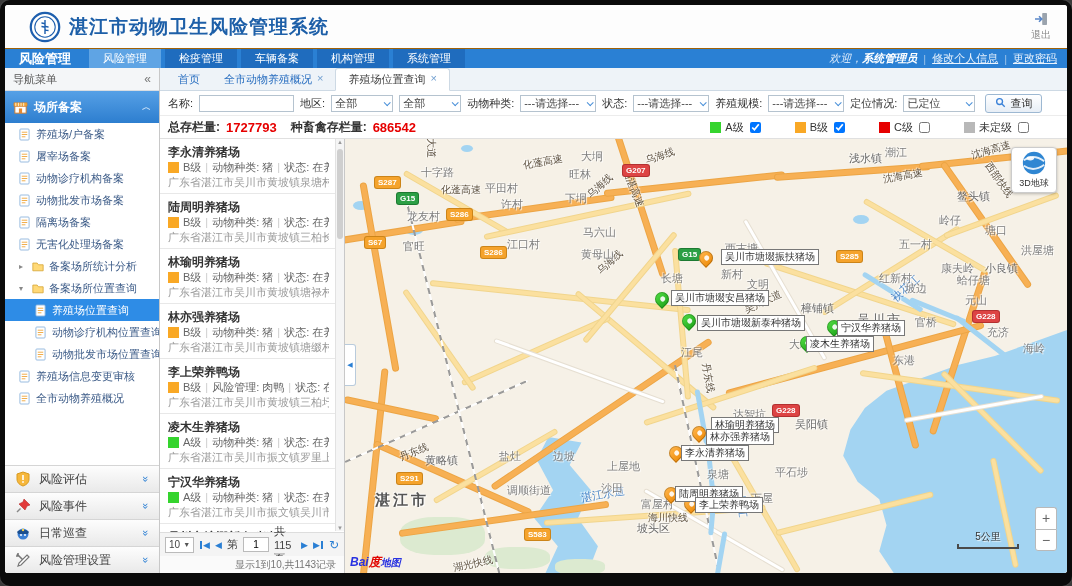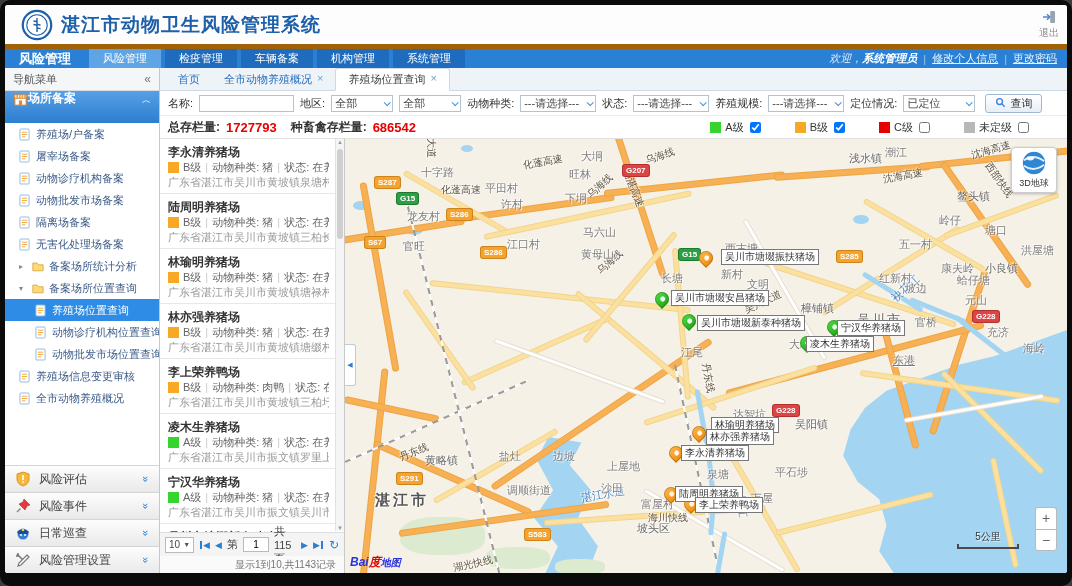--- a/index.html
+++ b/index.html
@@ -1,40 +1,40 @@
 <!DOCTYPE html>
 <html><head>
 <meta charset="utf-8">
 <style>
 *{box-sizing:border-box;margin:0;padding:0}
 html,body{background:#3a3a3a;font-family:"Liberation Sans","DejaVu Sans",sans-serif}
 .frame{position:relative;width:1072px;height:586px;background:#0b0b0b;border-radius:10px;overflow:hidden;box-shadow:0 0 0 1px #444}
 .app{position:absolute;left:5px;top:5px;width:1062px;height:568px;background:#fff;border-radius:3px;overflow:hidden;display:flex;flex-direction:column}
 
-.hdr{height:44px;background:#fdfdfd;display:flex;align-items:center;padding:0 2px;border-bottom:5px solid #a16207;flex:0 0 auto}
+.hdr{height:44px;background:#fdfdfd;display:flex;align-items:center;padding:0 10px;border-bottom:1px solid #a16207;flex:0 0 auto}
 .logo{width:32px;height:32px;margin:0 8px 0 14px;flex:0 0 auto}
 .title{font-size:19px;color:#1d5fa8;letter-spacing:1px;font-weight:bold}
 .logout{margin-left:auto;display:flex;flex-direction:column;align-items:center;cursor:pointer;padding-right:6px}
 .logout span{font-size:10px;color:#888;margin-top:1px}
 
 .navbar{height:19px;background:#2a80d4;display:flex;align-items:center;flex:0 0 auto}
 .nav-sec{color:#fff;font-size:13px;font-weight:bold;padding:0 18px 0 14px}
 .nav-tabs{display:flex;gap:4px;height:100%}
 .nav-tab{color:#fff;font-size:11px;line-height:19px;padding:0 14px;background:#1f6cbe;cursor:pointer}
 .nav-tab.active{background:#5fa4e4}
 .userbar{margin-left:auto;color:#dbe9fa;font-size:11px;padding-right:10px;display:flex;align-items:center;gap:6px}
 .userbar b{font-style:italic;color:#fff}
 .userbar a{color:#eaf3fd;text-decoration:underline;cursor:pointer}
 .userbar .sep{color:#9cc4ea}
 
 .body{flex:1;display:flex;min-height:0}
 .sidebar{width:155px;flex:0 0 auto;border-right:1px solid #c8c8c8;display:flex;flex-direction:column;background:#fff}
 .side-hd{height:23px;background:#f4f6f8;border-bottom:1px solid #d9dde2;display:flex;align-items:center;padding:0 8px;font-size:11px;color:#555}
 .side-hd .collapse{margin-left:auto;color:#777;font-size:12px;cursor:pointer}
-.side-sec{height:26px;background:linear-gradient(#56a0e6,#2d7ecf);color:#fff;font-size:12px;font-weight:bold;display:flex;align-items:flex-end;padding:16px 8px;cursor:pointer}
+.side-sec{height:26px;background:linear-gradient(#56a0e6,#2d7ecf);color:#fff;font-size:12px;font-weight:bold;display:flex;align-items:center;gap:6px;padding:16px 8px;cursor:pointer}
 .side-sec .sec-ar{margin-left:auto;font-size:9px;color:#cfe4f8}
 #side-items{overflow:hidden}
 .sitem{height:22px;display:flex;align-items:center;gap:5px;padding:0 4px 0 14px;font-size:11px;color:#3d5c88;cursor:pointer;white-space:nowrap}
 .sitem.indent{padding-left:30px}
 .sitem.active{background:#2e8ce6;color:#fff}
 .sitem .arrow{font-size:8px;color:#888;width:8px;flex:0 0 auto}
 .sitem .sicon{display:inline-flex;width:12px;flex:0 0 auto}
 .spacer{flex:1}
 .acc{height:27px;background:linear-gradient(#fdfdfd,#e9e9e9);border-top:1px solid #d5d5d5;display:flex;align-items:center;gap:8px;padding:0 10px;font-size:12px;color:#444;cursor:pointer}
 .acc .chev{margin-left:auto;color:#2a7fd4;font-size:11px;display:inline-block;transform:rotate(90deg)}
@@ -480,21 +480,21 @@
                     <span>状态: 在养</span>
                   </div>
                   <div class="faddr">广东省湛江市吴川市黄坡镇塘缀村</div>
                 </div>
                 <div class="fitem">
                   <div class="fname">李上荣养鸭场</div>
                   <div class="fmeta">
                     <span class="gsq" style="background: rgb(249, 168, 37);"></span>
                     <span>B级</span>
                     <span class="msep">|</span>
-                    <span>动物种类: 肉鸭</span>
+                    <span>风险管理: 肉鸭</span>
                     <span class="msep">|</span>
                     <span>状态: 在养</span>
                   </div>
                   <div class="faddr">广东省湛江市吴川市黄坡镇三柏圩村</div>
                 </div>
                 <div class="fitem">
                   <div class="fname">凌木生养猪场</div>
                   <div class="fmeta">
                     <span class="gsq" style="background: rgb(53, 212, 46);"></span>
                     <span>A级</span>
@@ -660,21 +660,21 @@
               <div class="mlabel town" style="left: 336px; top: 206px;">江尾</div>
               <div class="mlabel town" style="left: 444px; top: 198px;">大坡塘</div>
               <div class="mlabel town" style="left: 362px; top: 328px;">泉塘</div>
               <div class="mlabel town" style="left: 406px; top: 352px;">万屋</div>
               <div class="mlabel town" style="left: 430px; top: 326px;">平石埗</div>
               <div class="mlabel town" style="left: 388px; top: 268px;">达智坑</div>
               <div class="mlabel town" style="left: 570px; top: 176px;">官桥</div>
               <div class="mlabel town" style="left: 642px; top: 186px;">充济</div>
               <div class="mlabel town" style="left: 620px; top: 154px;">元山</div>
               <div class="mlabel town" style="left: 560px; top: 142px;">坡边</div>
-              <div class="mlabel town" style="left: 548px; top: 214px; text-decoration: underline;">东港</div>
+              <div class="mlabel town" style="left: 548px; top: 214px;">东港</div>
               <div class="mlabel town" style="left: 678px; top: 202px;">海岭</div>
               <div class="mlabel town" style="left: 238px; top: 86px;">马六山</div>
               <div class="mlabel town" style="left: 236px; top: 108px;">黄母山</div>
               <div class="mlabel town" style="left: 162px; top: 98px;">江口村</div>
               <div class="mlabel town" style="left: 220px; top: 52px;">下坰</div>
               <div class="mlabel town" style="left: 224px; top: 28px;">旺林</div>
               <div class="mlabel town" style="left: 236px; top: 10px;">大坰</div>
               <div class="mlabel town" style="left: 140px; top: 42px;">平田村</div>
               <div class="mlabel town" style="left: 156px; top: 58px;">许村</div>
               <div class="mlabel town" style="left: 62px; top: 70px;">龙友村</div>

